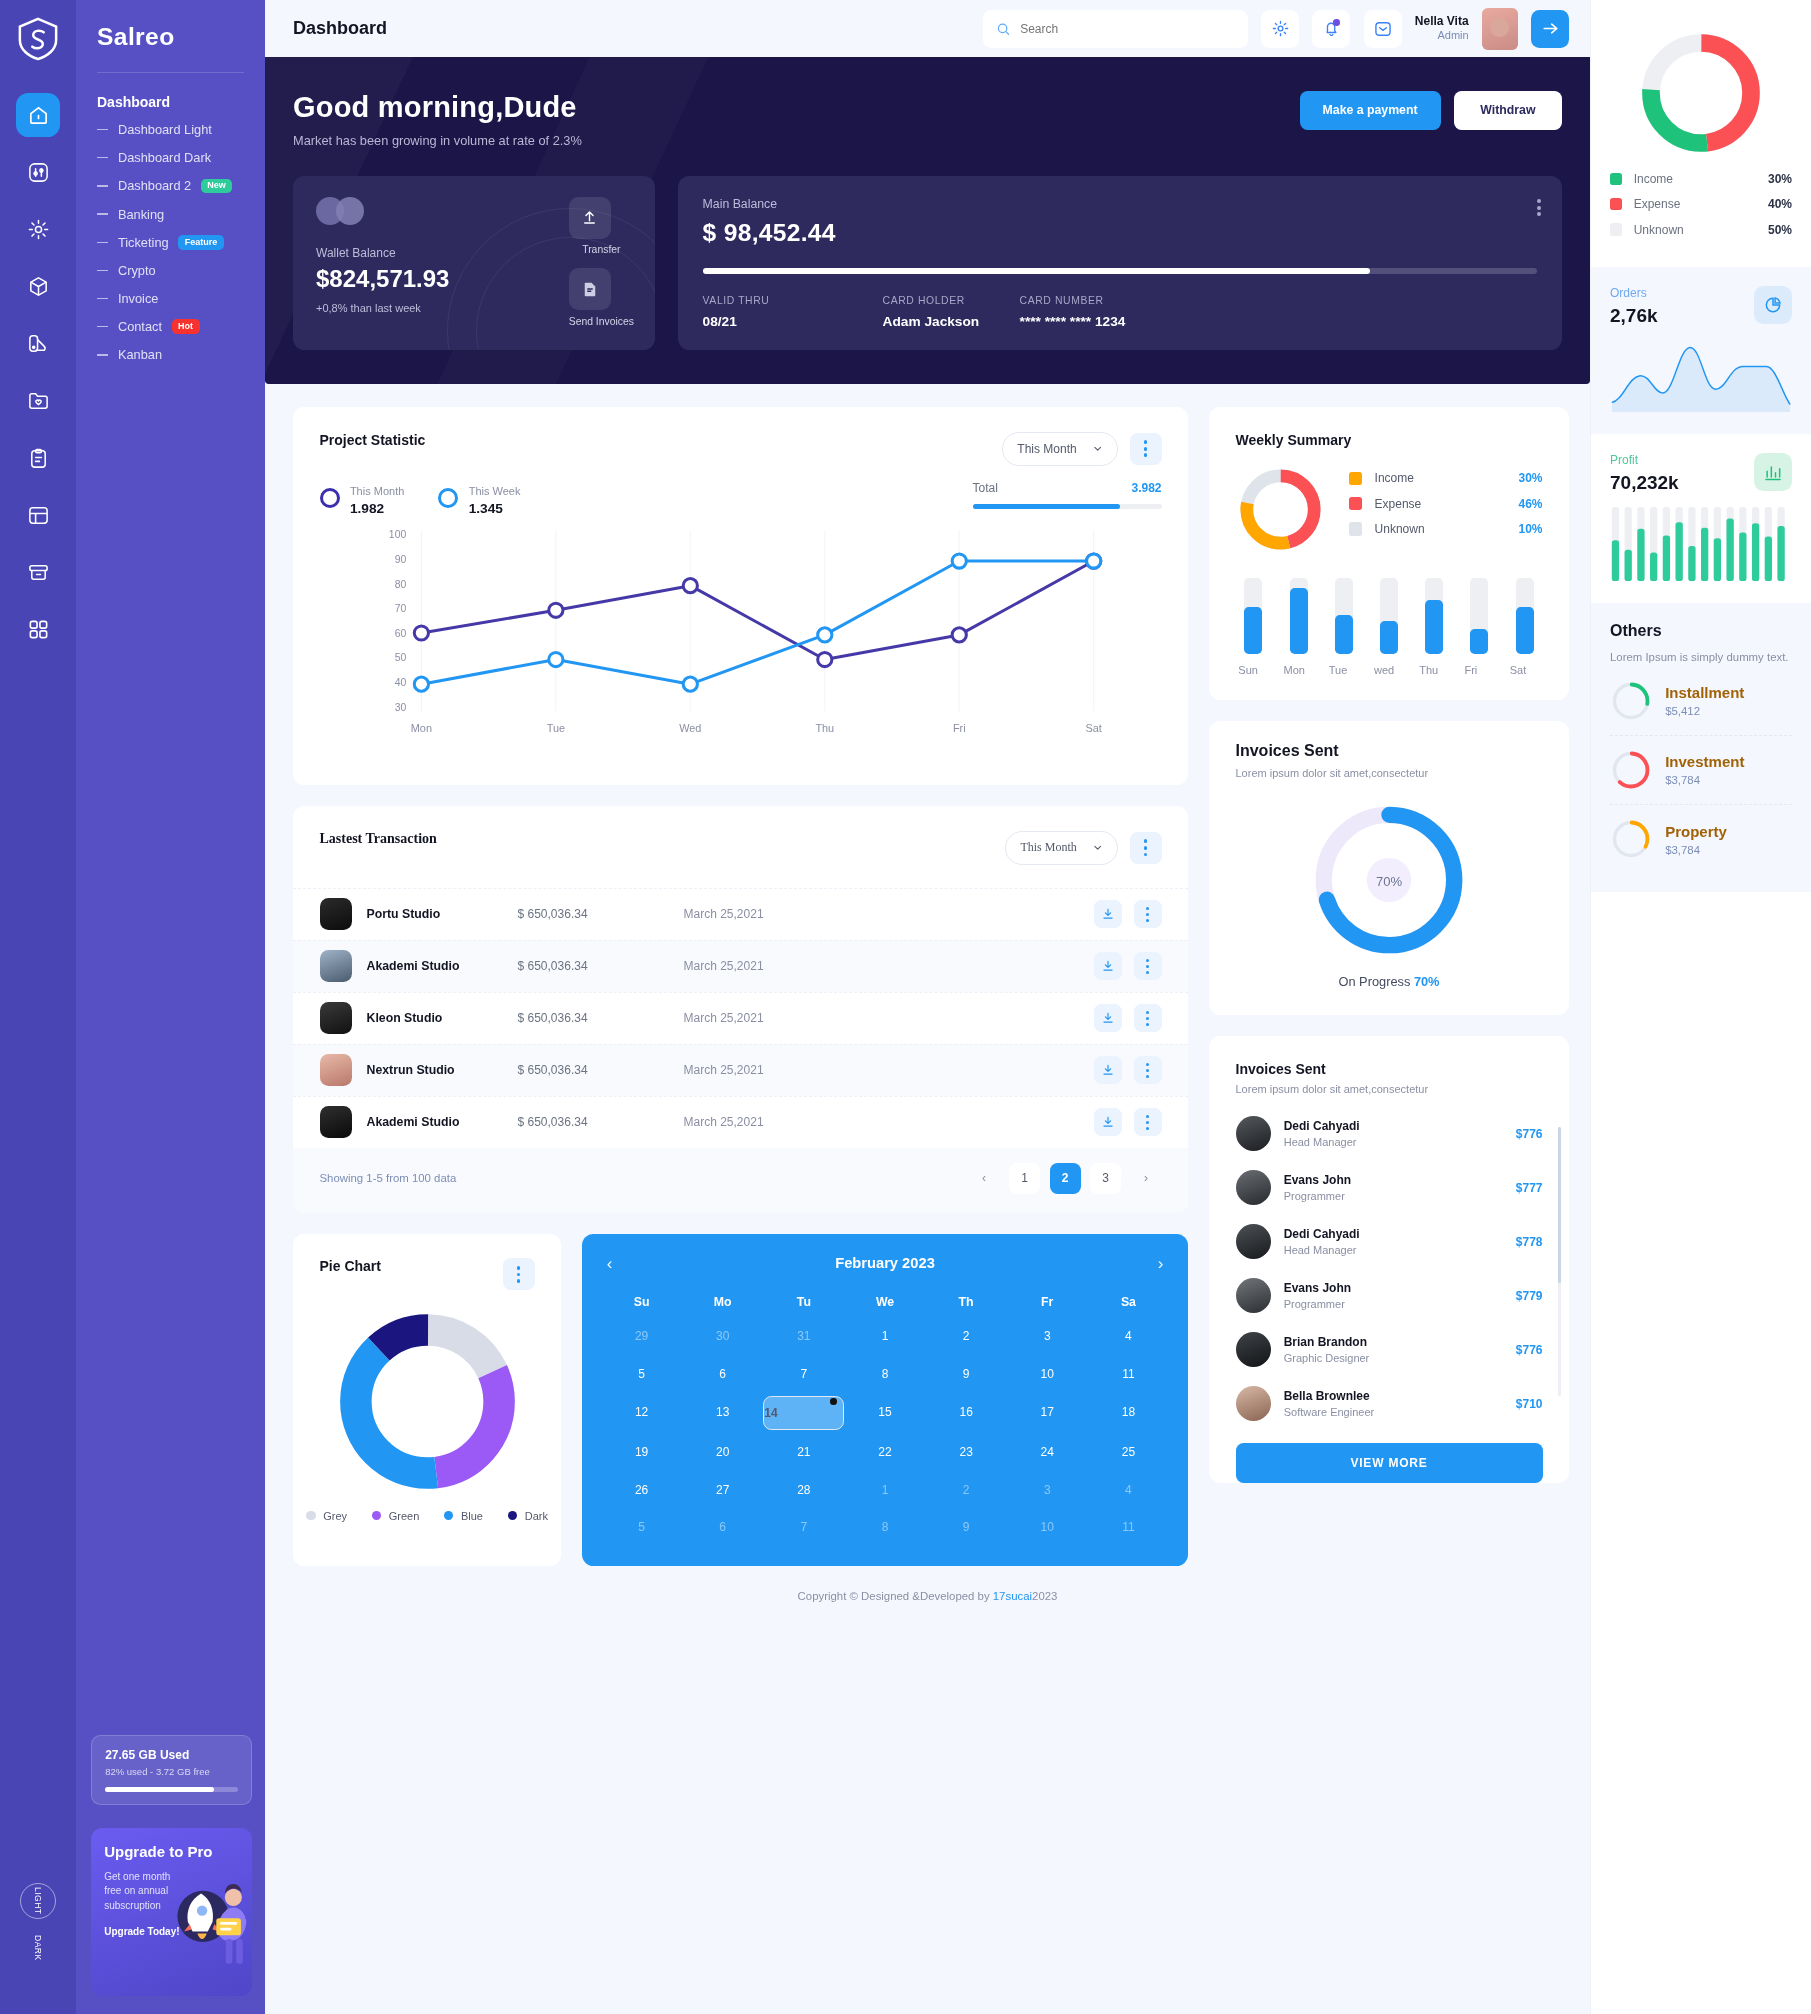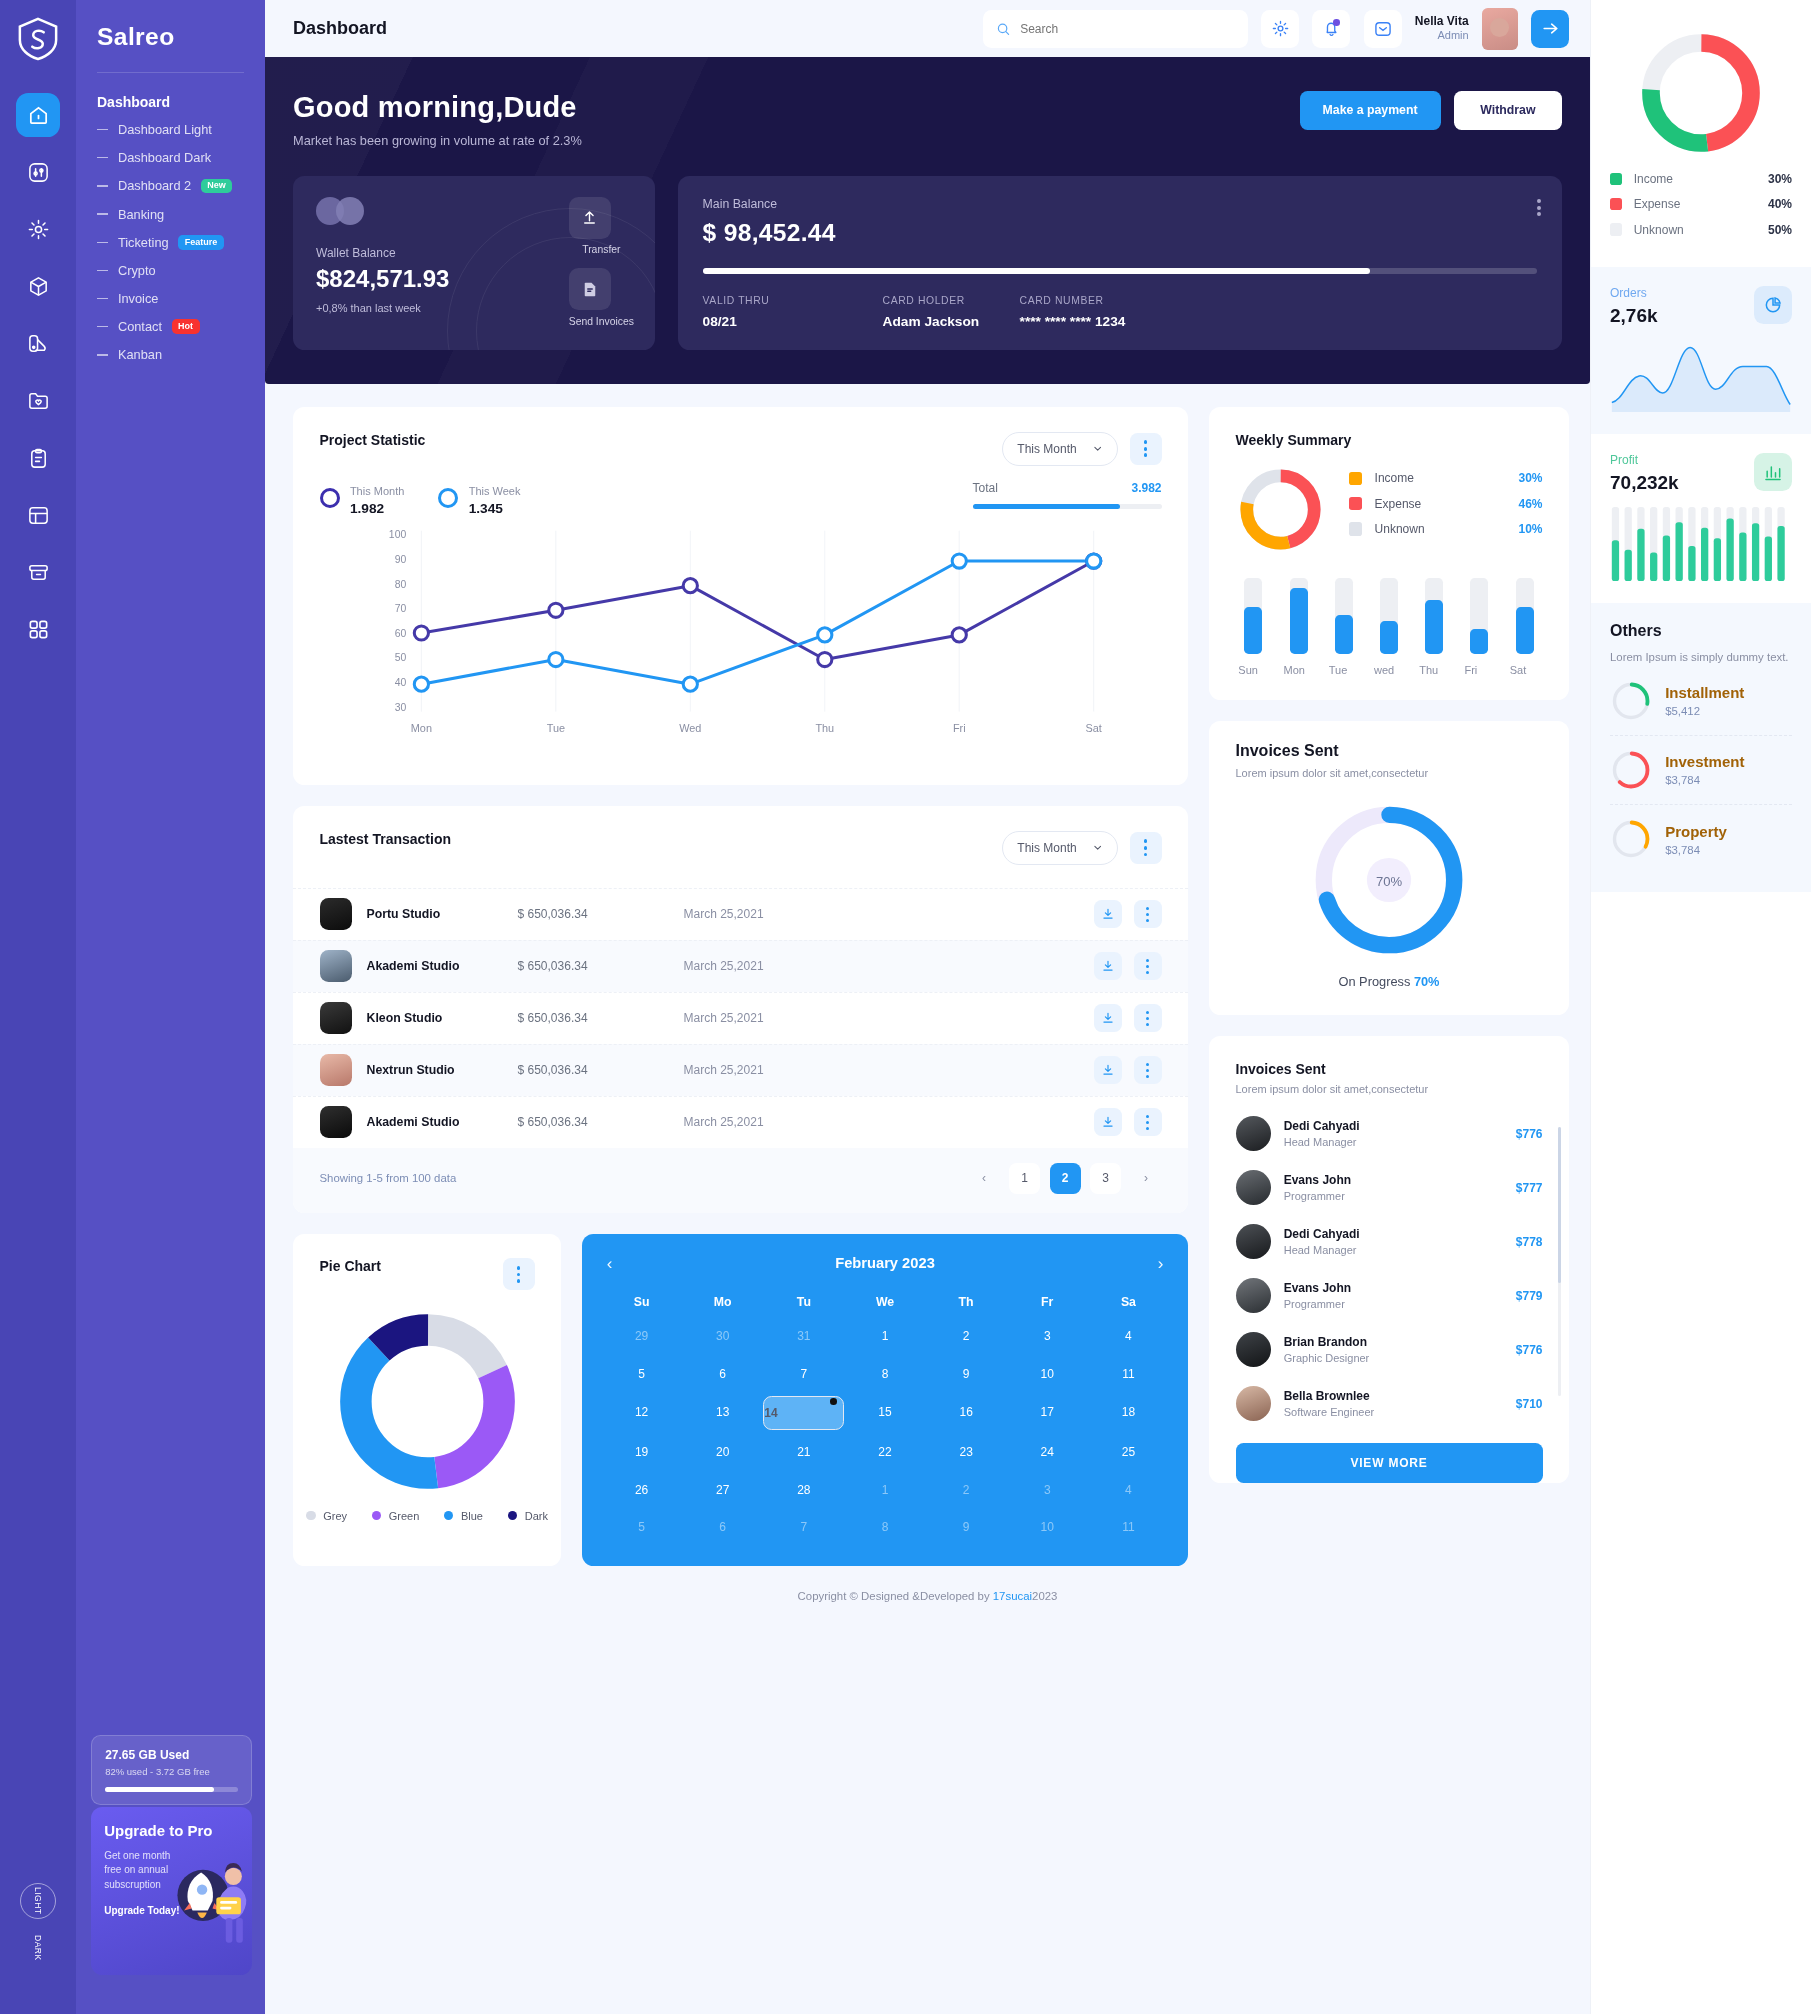--- a/index.html
+++ b/index.html
@@ -65,21 +65,21 @@
     position: absolute; bottom: 210px; left: 15px; width: 161px;
     background: rgba(255,255,255,.10); border: 0.9px solid rgba(255,255,255,.18);
     border-radius: 9.5px; padding: 12.3px 13.2px;
   }
   .storage-title { font-size: 12px; font-weight: bold; }
   .storage-sub { font-size: 9.5px; color: rgba(255,255,255,.75); margin-top: 3.8px; }
   .storage-bar { height: 4.7px; border-radius: 2.8px; background: rgba(255,255,255,.25); margin-top: 10.4px; }
   .storage-bar > i { display: block; height: 100%; width: 82%; background: #fff; border-radius: 2.8px; }
 
   .upgrade-card {
-    position: absolute; bottom: 40px; left: 15px; width: 161px; height: 168px;
+    position: absolute; bottom: 19px; left: 15px; width: 161px; height: 168px;
     background: linear-gradient(160deg,#6A5CF0,#4F46C8);
     border-radius: 11.4px; padding: 15px 13.2px; overflow: hidden;
   }
   .upgrade-title { font-size: 15px; font-weight: bold; line-height: 1.15; }
   .upgrade-text { font-size: 10px; color: rgba(255,255,255,.82); margin-top: 9.5px; line-height: 1.45; width: 74px; }
   .upgrade-link { font-size: 10px; font-weight: bold; margin-top: 13.2px; display: block; cursor: pointer; }
   .rocket { position: absolute; right: -5.7px; bottom: 17px; }
 
   
   .main { flex: 1 1 auto; display: flex; flex-direction: column; min-width: 0; background: #F4F7FE; }
@@ -658,21 +658,21 @@
                   <text x="342" y="218">Wed</text>
                 <text x="484" y="218">Thu</text>
                   <text x="626" y="218">Fri</text>
                   <text x="768" y="218">Sat</text>
               </g>
             </svg>
           </div>
         </div>
 
         <div class="card" style="margin-top:21px;">
-          <div class="card-head" style="padding-bottom:23px;">
+          <div class="card-head" style="padding-bottom:23px;font-family:Liberation Serif, serif;">
             <div class="card-title">Lastest Transaction</div>
             <div style="margin-left:auto;display:flex;align-items:center;">
               <div class="sel">
                 <span>This Month</span>
                 <svg width="11.4" height="11.4" viewBox="0 0 24 24" fill="none" stroke="#55596A" stroke-width="2.2">
                     <path d="M6 9l6 6 6-6" stroke-linecap="round" stroke-linejoin="round"></path>
                   </svg>
               </div>
               <div class="kebab-btn">
                   <i></i>

